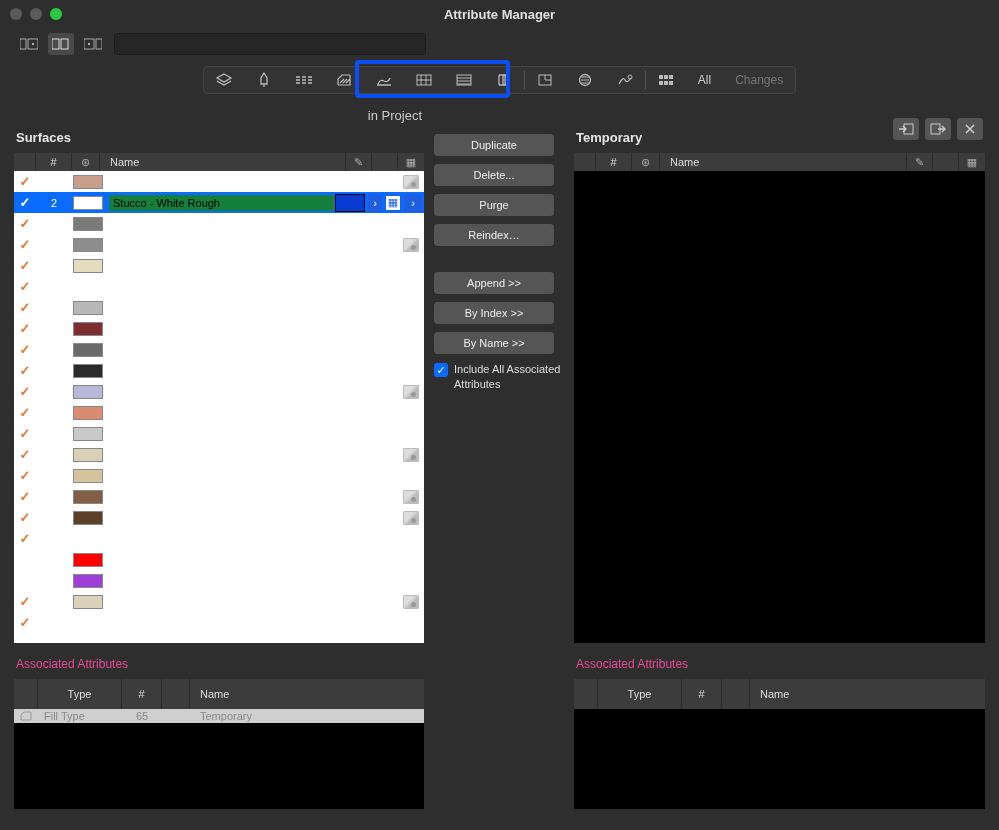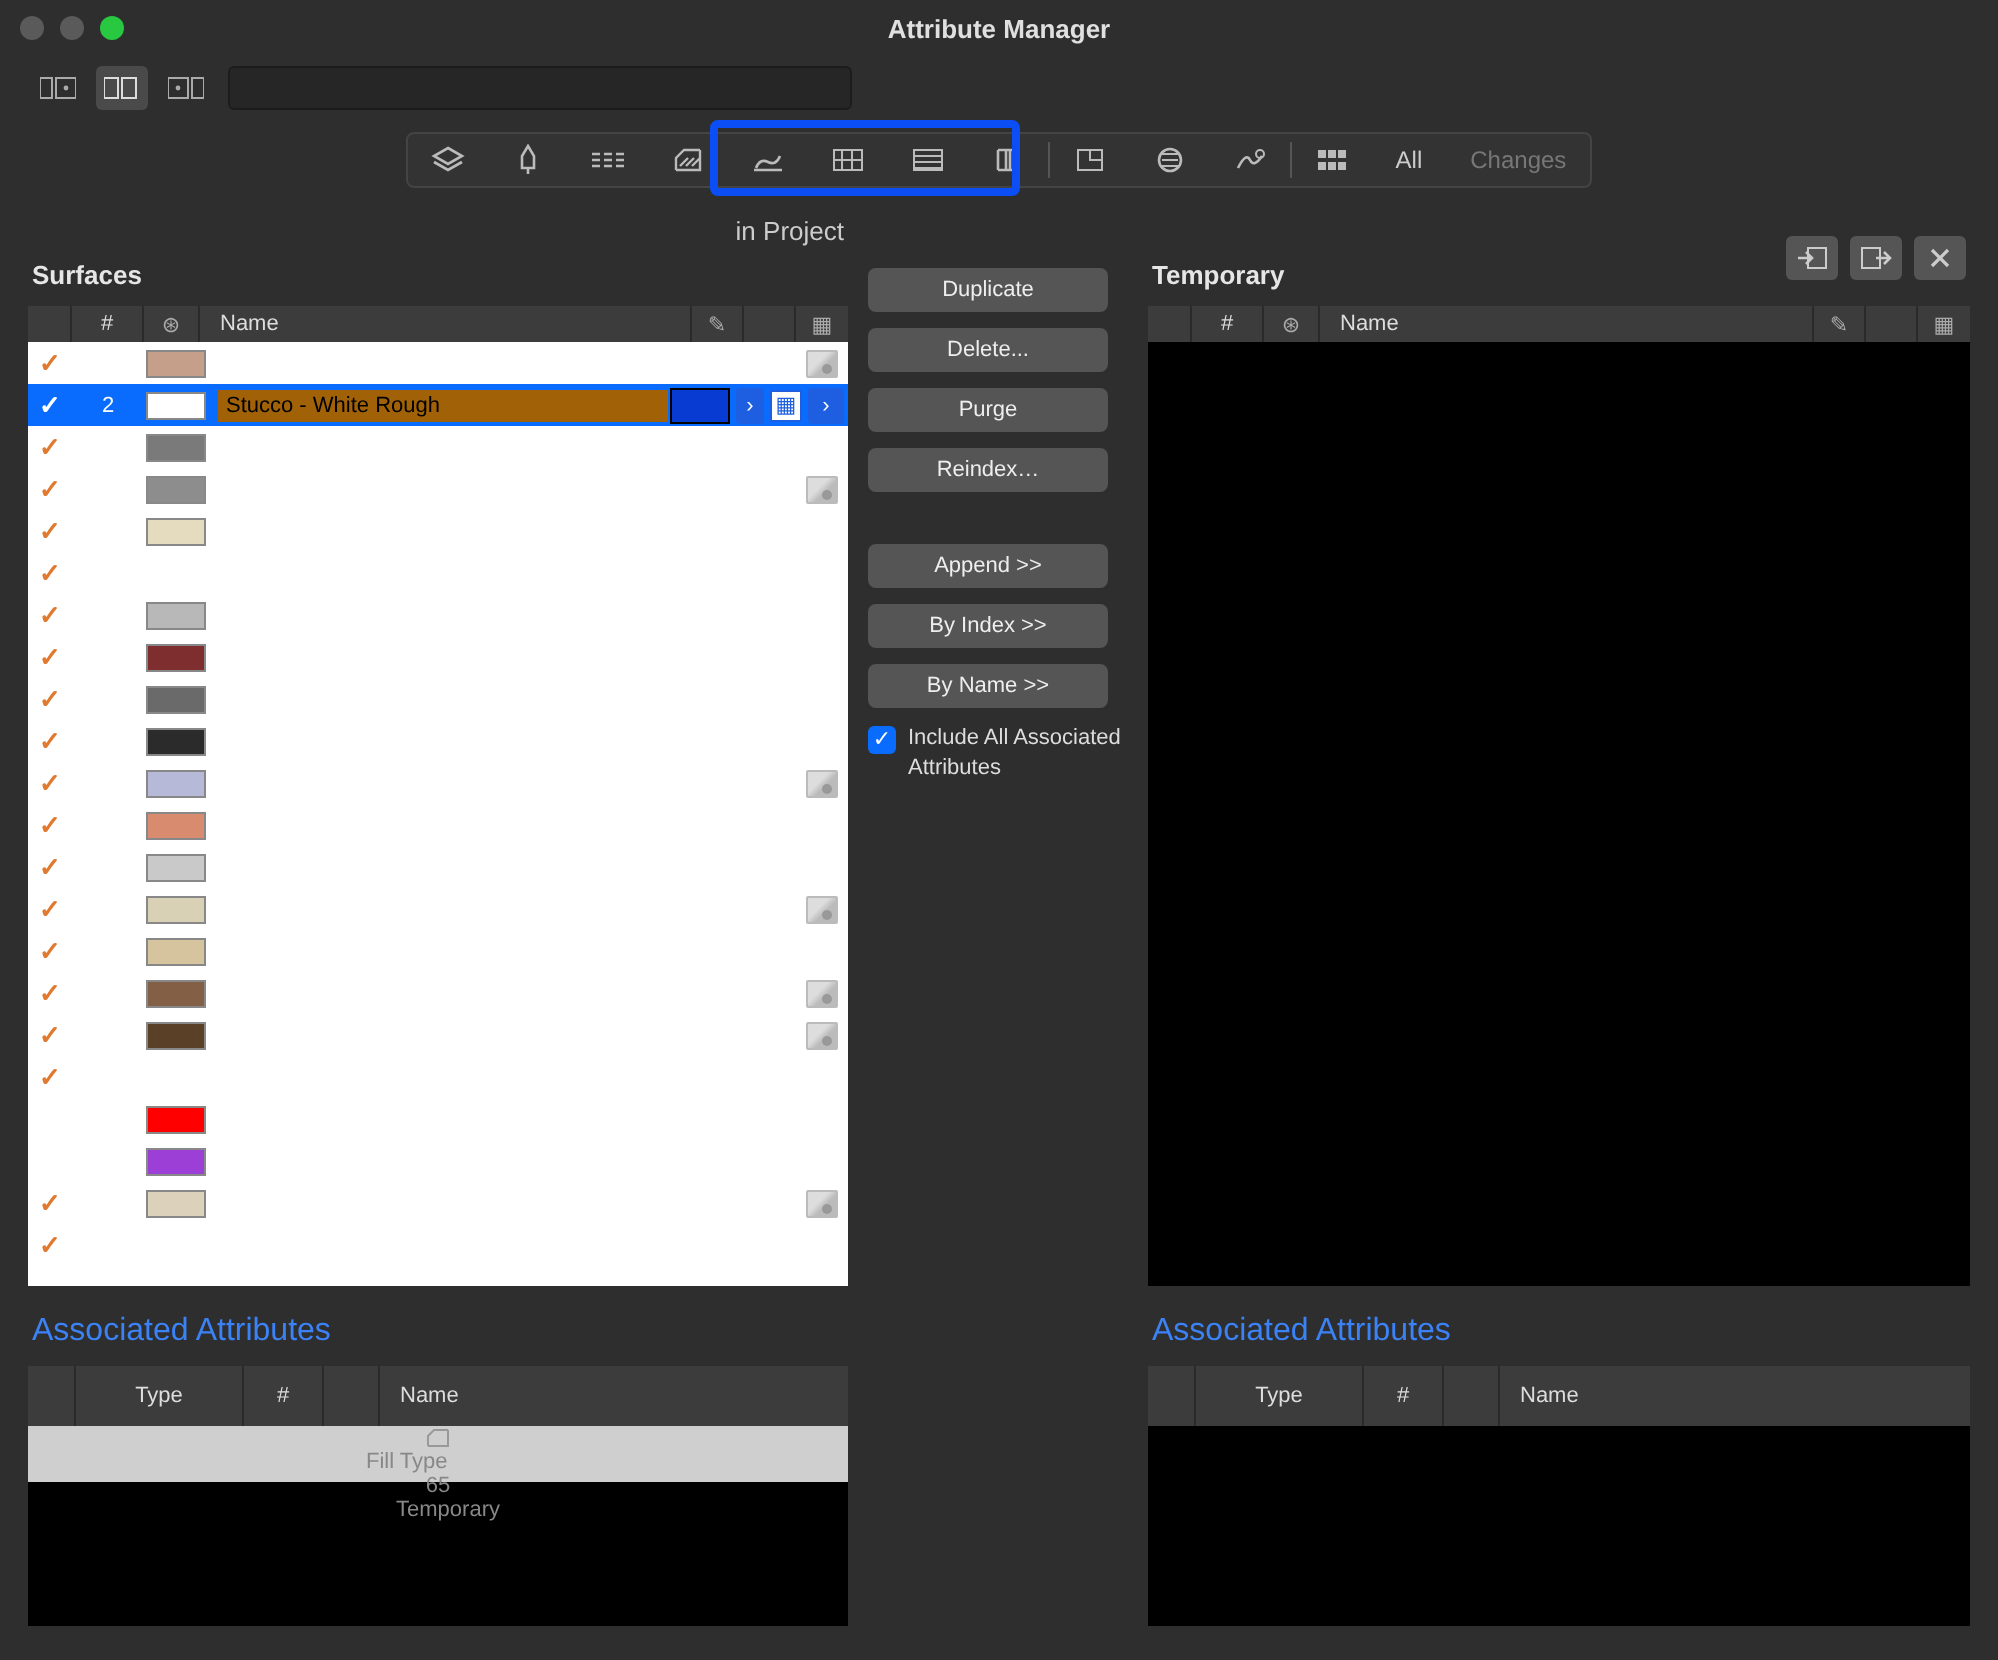--- a/index.html
+++ b/index.html
@@ -60,45 +60,45 @@
   .row .tcol{width:26px; display:flex; justify-content:center;}
   .check { color:#e07a30; font-size:13px; font-weight:bold; }
   .swatch { width:30px; height:14px; border:1px solid #888; }
   .thumb { width:16px; height:14px; border:1px solid #bbb; border-radius:1px; background:linear-gradient(135deg,#ddd 40%,#bbb 60%); position:relative; }
   .thumb::after{content:"";position:absolute;right:2px;bottom:1px;width:5px;height:5px;border-radius:50%;background:#999;}
 
   
   .row.sel { background:#0a6cff; }
   .row.sel .check { color:#fff; }
   .row.sel .numcol { color:#fff; }
-  .namecol input { width:100%; height:18px; background:#a16207; border:1px solid #0a6cff; font-size:11px; padding:0 4px; color:#000; }
+  .namecol input { width:100%; height:18px; background:#15803d; border:1px solid #0a6cff; font-size:11px; padding:0 4px; color:#000; }
   .sel-blue-sw { width:30px; height:18px; background:#083bd1; border:1px solid #000; }
   .sel-arrow { width:14px; height:18px; background:#1d5fe0; color:#fff; font-size:11px; display:flex; align-items:center; justify-content:center; border-radius:2px; }
   .sel-arrow.big { width:18px; }
   .sel-thumb { width:16px; height:16px; background:#fff; border:1px solid #1d5fe0; display:flex; align-items:center; justify-content:center; }
   .sel-thumb span { font-size:11px; color:#1d5fe0; }
   .selrow-right { display:flex; gap:3px; align-items:center; padding-right:2px; }
 
   
   .mbtn { height:22px; background:#555; border-radius:4px; color:#eee; font-size:11px; display:flex; align-items:center; justify-content:center; margin-bottom:8px; width:120px; }
   .mgap { height:18px; }
   .chkrow { display:flex; gap:6px; font-size:11px; color:#ddd; line-height:1.35; }
   .chkbox { width:14px; height:14px; background:#0a6cff; border-radius:3px; color:#fff; font-size:11px; display:flex; align-items:center; justify-content:center; flex-shrink:0; margin-top:1px; }
 
   
   .templist { background:#000; height:472px; }
 
   
-  .assoc-title { font-size:16px; color:#3b82f6; padding:14px 2px 8px 2px; }
+  .assoc-title { font-size:12px; color:#ec4899; padding:14px 2px 8px 2px; }
   .ah { display:flex; height:30px; background:#3c3c3c; color:#ddd; font-size:11px; align-items:center; }
   .ah > div { border-right:1px solid #2a2a2a; height:100%; display:flex; align-items:center; justify-content:center; }
   .ah .ico{width:24px;} .ah .type{width:84px;} .ah .num{width:40px;} .ah .sw{width:28px;}
   .ah .name{flex:1; justify-content:flex-start; padding-left:10px; border-right:none;}
   .assocbody { background:#000; height:100px; }
-  .arow { display:flex; height:28px; background:#cfcfcf; color:#888; font-size:11px; align-items:center;flex-direction:column; }
+  .arow { display:flex; height:14px; background:#cfcfcf; color:#888; font-size:11px; align-items:center; }
   .arow .ico{width:24px; display:flex; justify-content:center; color:#888;}
   .arow .type{width:84px; padding-left:6px;}
   .arow .num{width:40px; text-align:center;}
   .arow .sw{width:28px;}
   .arow .name{flex:1; padding-left:10px;}
 
   svg { display:block; }
 </style>
 </head>
 <body>

